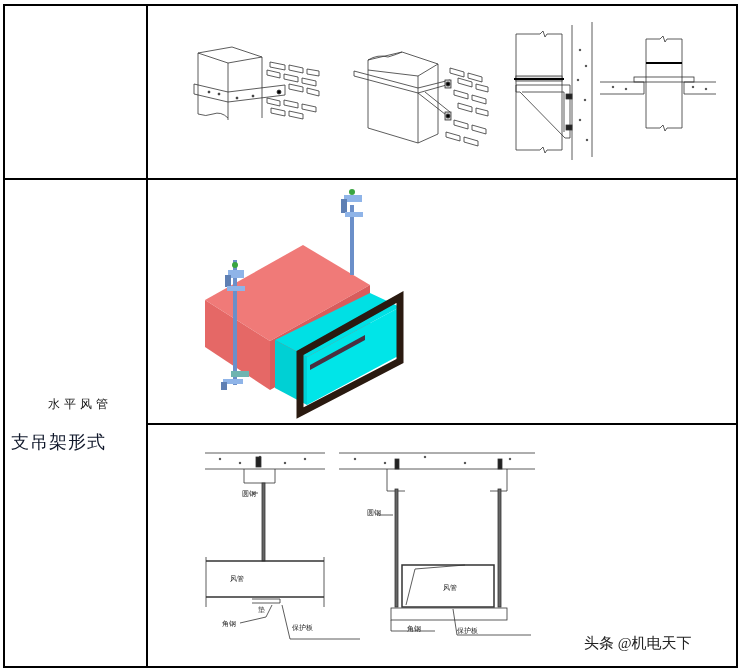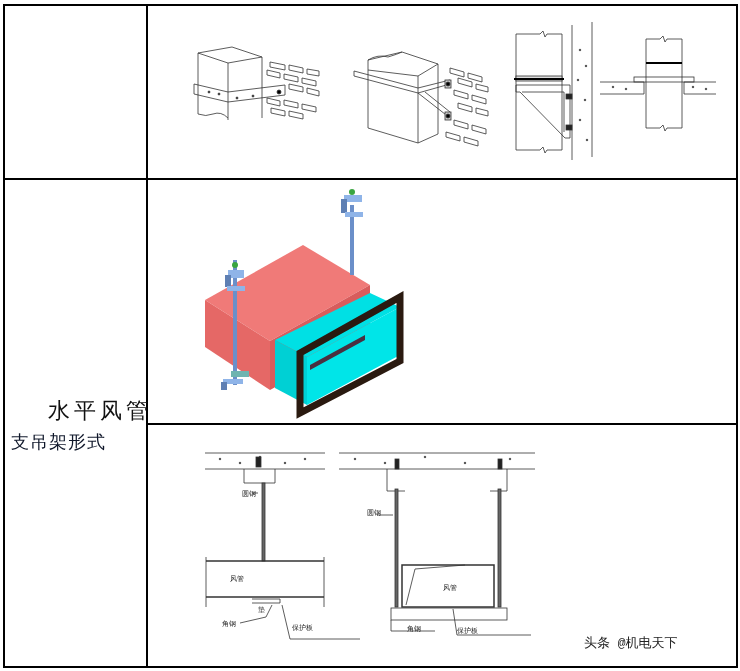--- a/index.html
+++ b/index.html
@@ -1,22 +1,22 @@
 <!DOCTYPE html>
 <html><head>
 <meta charset="utf-8">
 <style>
   html, body { margin: 0; padding: 0; background: #ffffff; }
   body { width: 740px; height: 671px; position: relative; overflow: hidden; font-family: "DejaVu Serif", serif; }
   .table { position: absolute; left: 3px; top: 4px; width: 735px; height: 664px; border: 2px solid #000; box-sizing: border-box; }
   .vline { position: absolute; background: #000; width: 2px; }
   .hline { position: absolute; background: #000; height: 2px; }
-  .label-line1 { position: absolute; left: 48px; top: 396px; font-size: 22px; letter-spacing: 4px; color: #111; }
+  .label-line1 { position: absolute; left: 48px; top: 396px; font-size: 12px; letter-spacing: 4px; color: #111; }
   .label-line2 { position: absolute; left: 11px; top: 430px; font-size: 18px; letter-spacing: 1px; color: #0f172a; }
-  .watermark { position: absolute; left: 584px; top: 634px; font-family: Liberation Mono, monospace; font-size: 13px; color: #222; }
+  .watermark { position: absolute; left: 584px; top: 634px; font-family: Liberation Serif, serif; font-size: 15px; color: #222; }
   svg { position: absolute; overflow: visible; }
   .tiny { font-family: "DejaVu Sans", sans-serif; font-size: 7px; fill: #222; }
 </style>
 </head>
 <body>
 
 <div class="table"></div>
 <div class="vline" style="left:146px; top:4px; height:664px;"></div>
 <div class="hline" style="left:3px; top:178px; width:735px;"></div>
 <div class="hline" style="left:146px; top:423px; width:592px;"></div>

